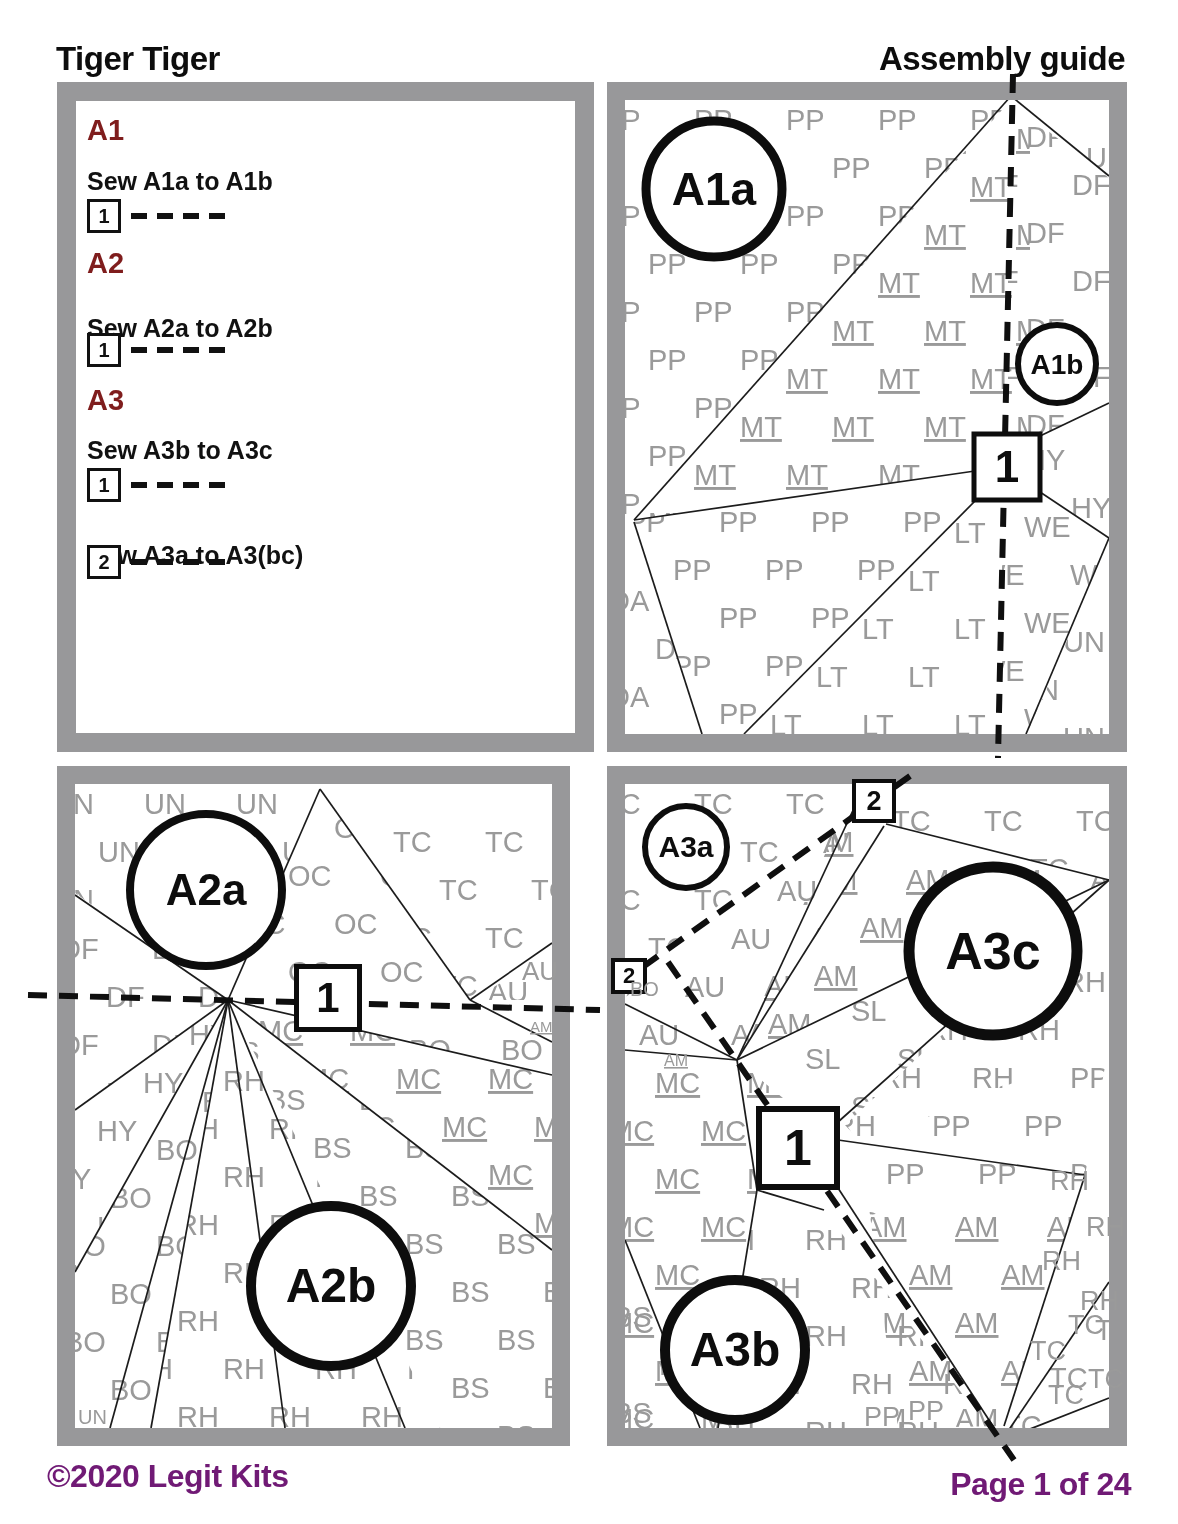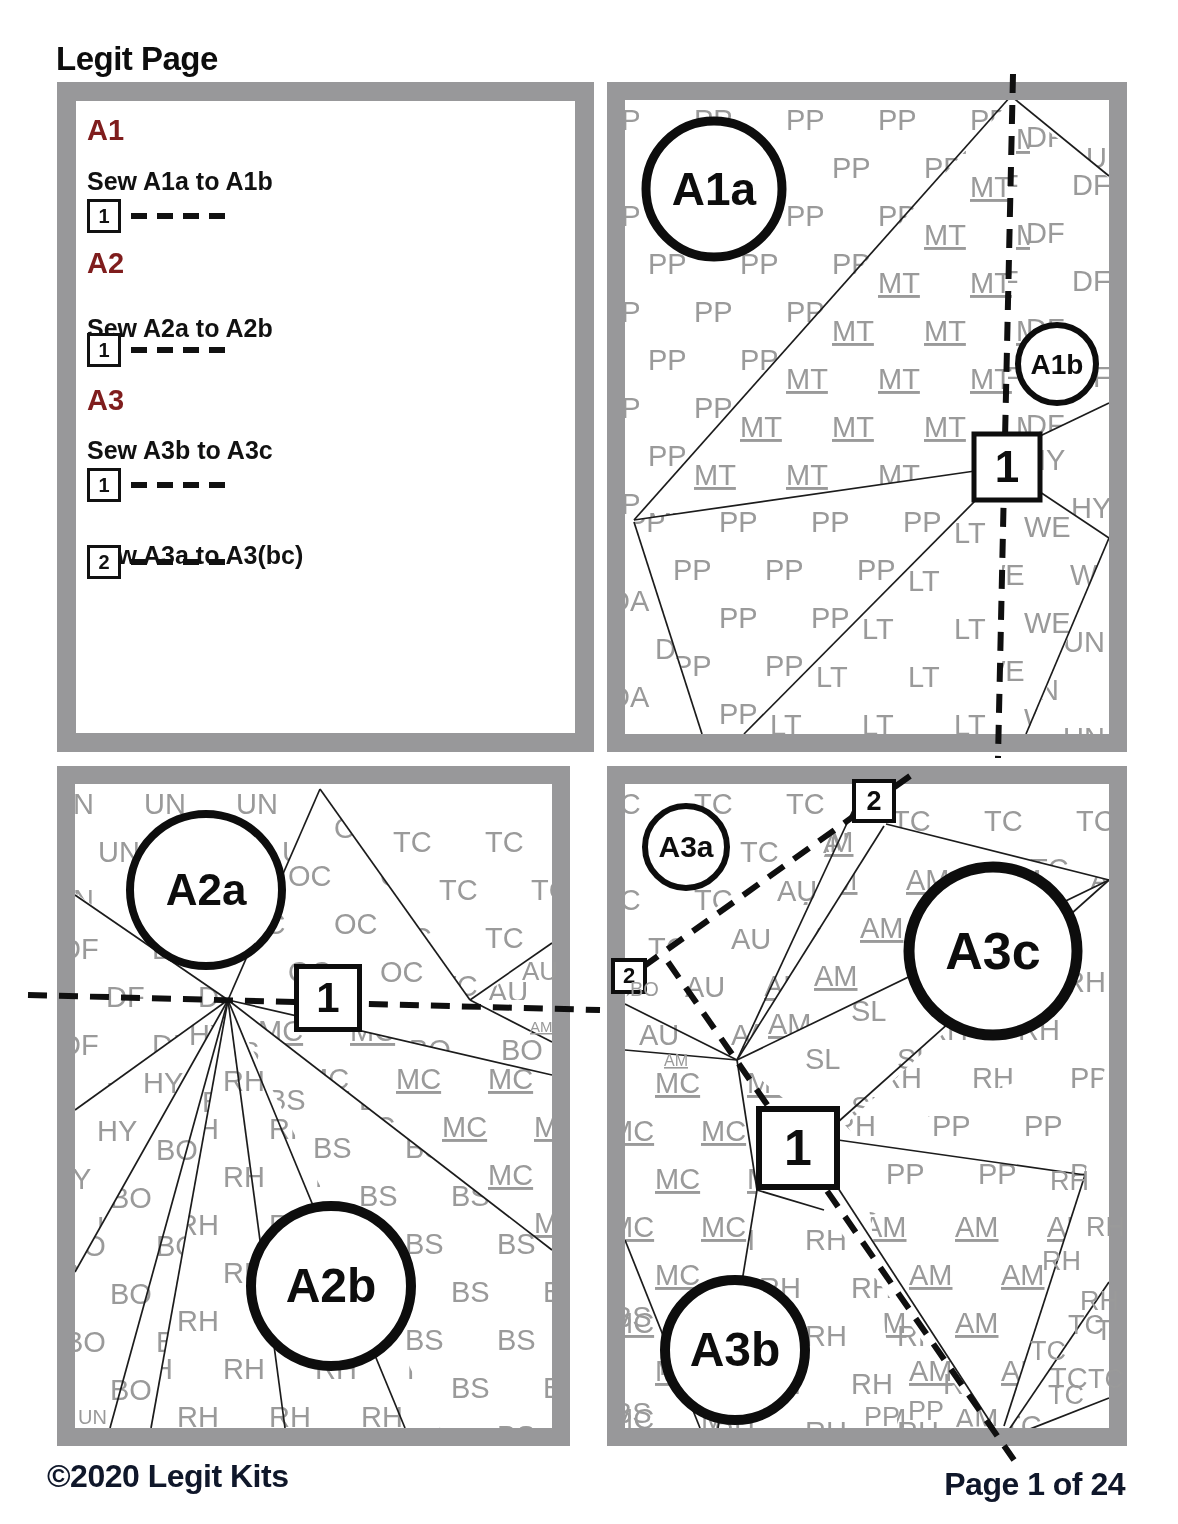--- a/index.html
+++ b/index.html
@@ -2,23 +2,23 @@
 <html><head>
 <meta charset="utf-8">
 <style>
   html,body{margin:0;padding:0;background:#e8e8e8;}
   #page{position:relative;width:1178px;height:1524px;background:#fff;overflow:hidden;
         font-family:"Liberation Sans",sans-serif;}
   #diagrams{position:absolute;left:0;top:0;}
   .hdr{position:absolute;font-weight:800;font-size:33px;color:#0d0d0d;letter-spacing:-0.5px;}
   #title{left:56px;top:40px;}
   #subtitle{right:53px;top:40px;}
-  .ftr{position:absolute;font-weight:800;font-size:32px;color:#0f172a;letter-spacing:-0.5px;}
+  .ftr{position:absolute;font-weight:800;font-size:32px;color:#701a75;letter-spacing:-0.5px;}
   #copyright{left:47px;top:1458px;}
-  #pagenum{right:53px;top:1466px;text-align:right;}
+  #pagenum{right:47px;top:1466px;text-align:right;}
   #ins-frame{position:absolute;left:57px;top:82px;width:537px;height:670px;
              border:19px solid #98989a;background:#fff;box-sizing:border-box;}
   .ins-h{position:absolute;left:87px;font-size:29px;font-weight:800;color:#7f1d1d;}
   .ins-s{position:absolute;left:87px;font-size:25px;font-weight:700;color:#111;}
   .srow{position:absolute;left:87px;height:34px;}
   .sbox{position:absolute;left:0;top:0;width:28px;height:28px;border:3px solid #111;
         font-size:20px;font-weight:700;color:#111;text-align:center;line-height:28px;background:#fff;}
   .sdash{position:absolute;left:44px;top:14px;width:104px;height:6px;
          background:repeating-linear-gradient(90deg,#111 0 16px,transparent 16px 26px);}
 </style>
@@ -1063,21 +1063,22 @@
         <text x="1080" y="1310" fill="#9a9a9a" font-size="27">RH</text>
         <text x="1030" y="1360" fill="#9a9a9a" font-size="27">TC</text>
         <text x="1068" y="1334" fill="#9a9a9a" font-size="27">TC</text>
         <text x="1048" y="1404" fill="#9a9a9a" font-size="27">TC</text>
         <text x="1088" y="1388" fill="#9a9a9a" font-size="27">TC</text>
         <text x="908" y="1420" fill="#9a9a9a" font-size="27">PP</text>
         <text x="864" y="1426" fill="#9a9a9a" font-size="27">PP</text>
       </g>
     </svg>
 
-  <div class="hdr" id="title">Legit Page</div>
+  <div class="hdr" id="title">Tiger Tiger</div>
+  <div class="hdr" id="subtitle">Assembly guide</div>
 
   <div id="ins-frame"></div>
 
   <div class="ins-h" style="top:114px">A1</div>
   <div class="ins-s" style="top:167px">Sew A1a to A1b</div>
   <div class="srow" style="top:199px">
     <span class="sbox">1</span>
     <span class="sdash"></span>
   </div>
 

